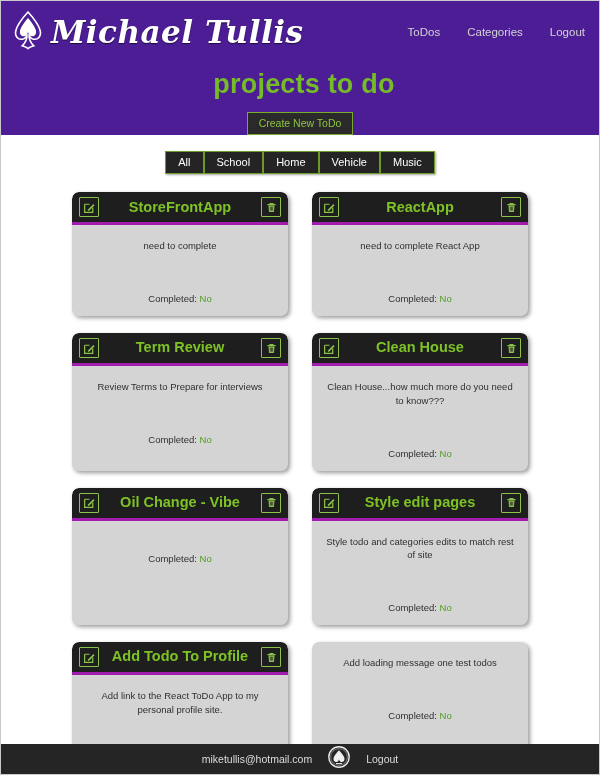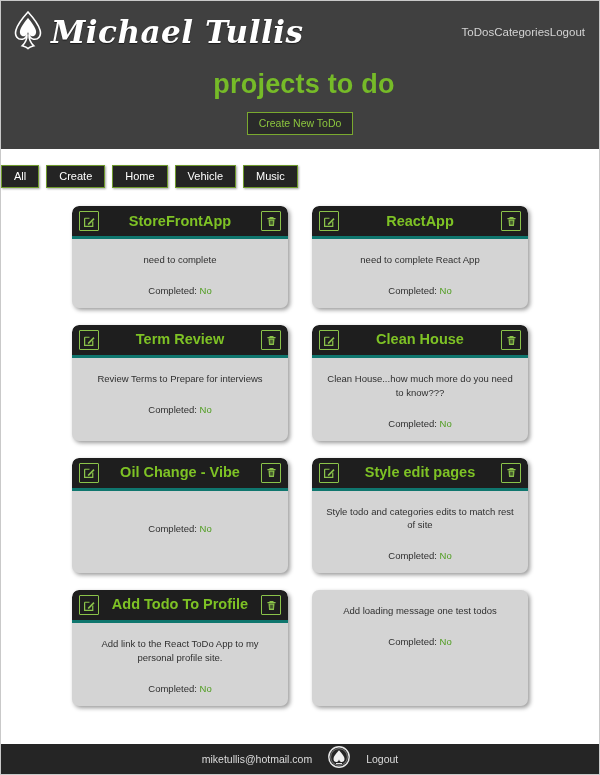--- a/index.html
+++ b/index.html
@@ -17,23 +17,22 @@
     width: 600px;
     height: 775px;
     background: #ffffff;
     border: 1px solid #c9c9c9;
     display: flex;
     flex-direction: column;
   }
 
   
   .topband {
-    background: #404040;
+    background: #4c1d95;
     flex: 0 0 auto;
-    padding-bottom: 14px;
   }
 
   .navbar {
     height: 62px;
     display: flex;
     align-items: center;
     justify-content: space-between;
     padding: 0 14px 0 10px;
   }
 
@@ -53,21 +52,21 @@
     font-size: 31px;
     letter-spacing: 0.5px;
     line-height: 1;
     white-space: nowrap;
     text-shadow: 0 1px 1px rgba(0,0,0,.6);
   }
 
   .nav-links {
     display: flex;
     align-items: center;
-    gap: 0;
+    gap: 27px;
   }
 
   .nav-link {
     color: #d3d3d3;
     font-size: 11.5px;
     text-decoration: none;
     white-space: nowrap;
     cursor: pointer;
   }
 
@@ -98,22 +97,21 @@
   
   .content {
     flex: 1 1 auto;
     background: #ffffff;
     padding: 16px 0 0;
     overflow: hidden;
   }
 
   .filters {
     display: flex;
-    justify-content: flex-start;
-    gap: 7px;
+    justify-content: center;
     margin-bottom: 18px;
   }
 
   .filter-btn {
     background: #242424;
     color: #ffffff;
     border: 1px solid #6f9a2c;
     font-size: 11px;
     font-family: "Liberation Sans", sans-serif;
     padding: 4px 12px;
@@ -135,21 +133,21 @@
     background: #d4d4d4;
     border-radius: 7px;
     box-shadow: 2px 2px 4px rgba(0,0,0,.4);
     overflow: hidden;
     display: flex;
     flex-direction: column;
   }
 
   .card-head {
     background: #1e1e1e;
-    border-bottom: 3px solid #0f766e;
+    border-bottom: 3px solid #a21caf;
     display: flex;
     align-items: center;
     justify-content: space-between;
     padding: 5px 7px;
     border-radius: 7px 7px 0 0;
   }
 
   .icon-btn {
     width: 20px;
     height: 20px;
@@ -175,20 +173,21 @@
     white-space: nowrap;
     overflow: hidden;
   }
 
   .card-body {
     flex: 1 1 auto;
     padding: 14px 13px 12px;
     text-align: center;
     display: flex;
     flex-direction: column;
+    gap: 22px;
   }
 
   .card-desc {
     color: #2f2f2f;
     font-size: 9.5px;
     line-height: 1.45;
   }
 
   .card-status {
     color: #2f2f2f;
@@ -255,21 +254,21 @@
 
     <div class="create-row">
       <button class="create-btn">Create New ToDo</button>
     </div>
   </div>
 
   <div class="content">
 
     <div class="filters">
       <button class="filter-btn">All</button>
-      <button class="filter-btn">Create</button>
+      <button class="filter-btn">School</button>
       <button class="filter-btn">Home</button>
       <button class="filter-btn">Vehicle</button>
       <button class="filter-btn">Music</button>
     </div>
 
     <div class="cards" id="cards">
         <div class="card">
           <div class="card-head">
             <button class="icon-btn">
               <svg width="13" height="13" viewBox="0 0 16 16">

